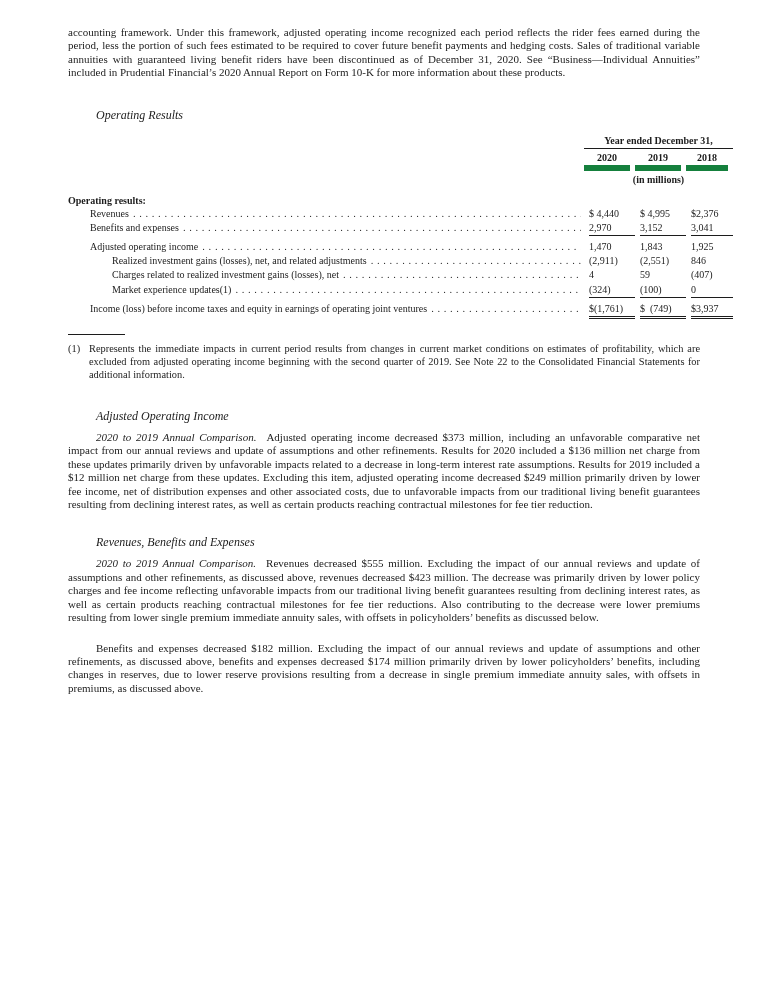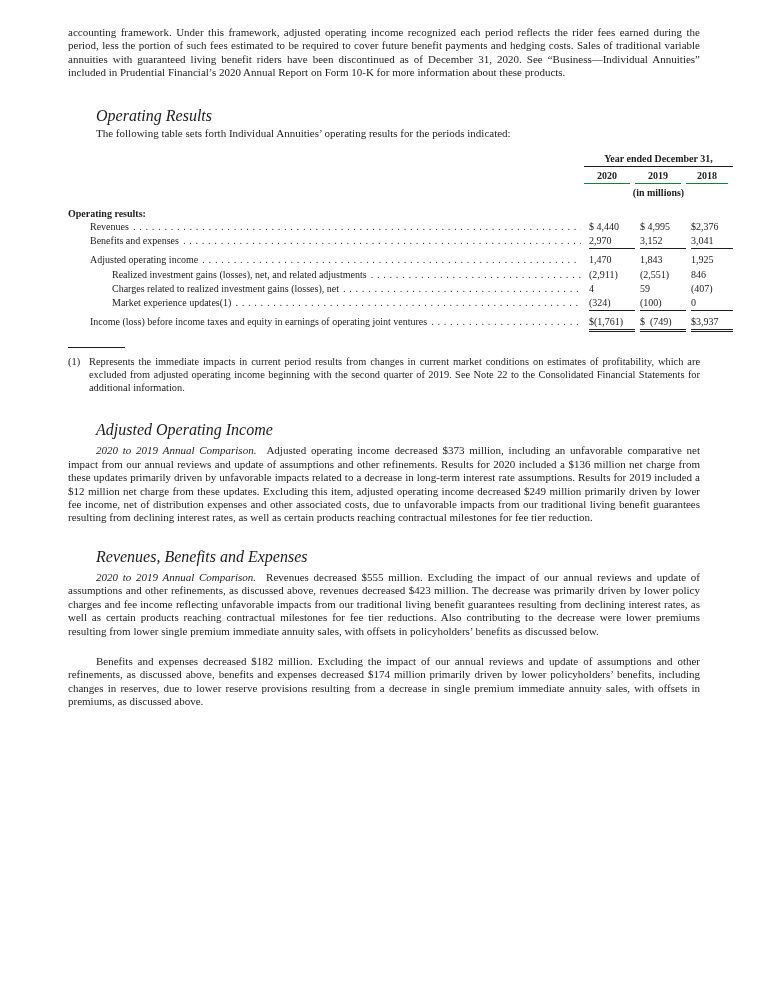--- a/index.html
+++ b/index.html
@@ -16,41 +16,41 @@
 
   .body-para {
     font-size: 11px;
     line-height: 13.4px;
     text-align: justify;
     margin: 0;
   }
   .first-indent { text-indent: 28px; }
 
   .section-heading {
-    font-size: 16px;
+    font-size: 12px;
     font-style: italic;
     font-weight: normal;
     margin: 0 0 0 28px;
     line-height: 13px;
   }
   .mt-sec { margin-top: 29px; }
   .lead-italic { font-style: italic; }
   .lead-gap { margin-right: 10px; }
 
   
   .fintable { width: 665px; font-size: 10px; margin-top: 12px; }
   .thead-right { margin-left: auto; width: 149px; }
   .year-title {
     font-weight: bold; text-align: center; white-space: nowrap;
     border-bottom: 1px solid #1c1c1c; padding-bottom: 1px; line-height: 13px;
   }
   .years-row { display: flex; margin-top: 2px; }
   .year-cell {
     width: 46px; text-align: center; font-weight: bold;
-    border-bottom: 1px solid #15803d; padding-bottom: 1px; line-height: 13px;
+    border-bottom: 6px solid #15803d; padding-bottom: 1px; line-height: 13px;
   }
   .year-cell + .year-cell { margin-left: 5px; }
   .year-cell.c3 { width: 42px; }
   .units-row { text-align: center; font-weight: bold; line-height: 13px; margin-top: 2px; }
 
   .group-label { font-weight: bold; line-height: 13px; margin-top: 8px; }
 
   .trow { display: flex; align-items: baseline; line-height: 13.2px; }
   .trow.gap-above { margin-top: 4px; }
   .tlabel { white-space: nowrap; }
@@ -92,21 +92,20 @@
 </style>
 </head>
 <body>
 
 <div class="page">
   <div class="content">
 
     <p class="body-para">accounting framework. Under this framework, adjusted operating income recognized each period reflects the rider fees earned during the period, less the portion of such fees estimated to be required to cover future benefit payments and hedging costs. Sales of traditional variable annuities with guaranteed living benefit riders have been discontinued as of December 31, 2020. See “Business—Individual Annuities” included in Prudential Financial’s 2020 Annual Report on Form 10-K for more information about these products.</p>
 
     <h3 class="section-heading mt-sec">Operating Results</h3>
-    <p class="body-para first-indent mt5">The following table sets forth Individual Annuities’ operating results for the periods indicated:</p>
 
     <div class="fintable">
       <div class="thead-right">
         <div class="year-title">Year ended December 31,</div>
         <div class="years-row">
           <span class="year-cell">2020</span>
           <span class="year-cell">2019</span>
           <span class="year-cell c3">2018</span>
         </div>
         <div class="units-row">(in millions)</div>

